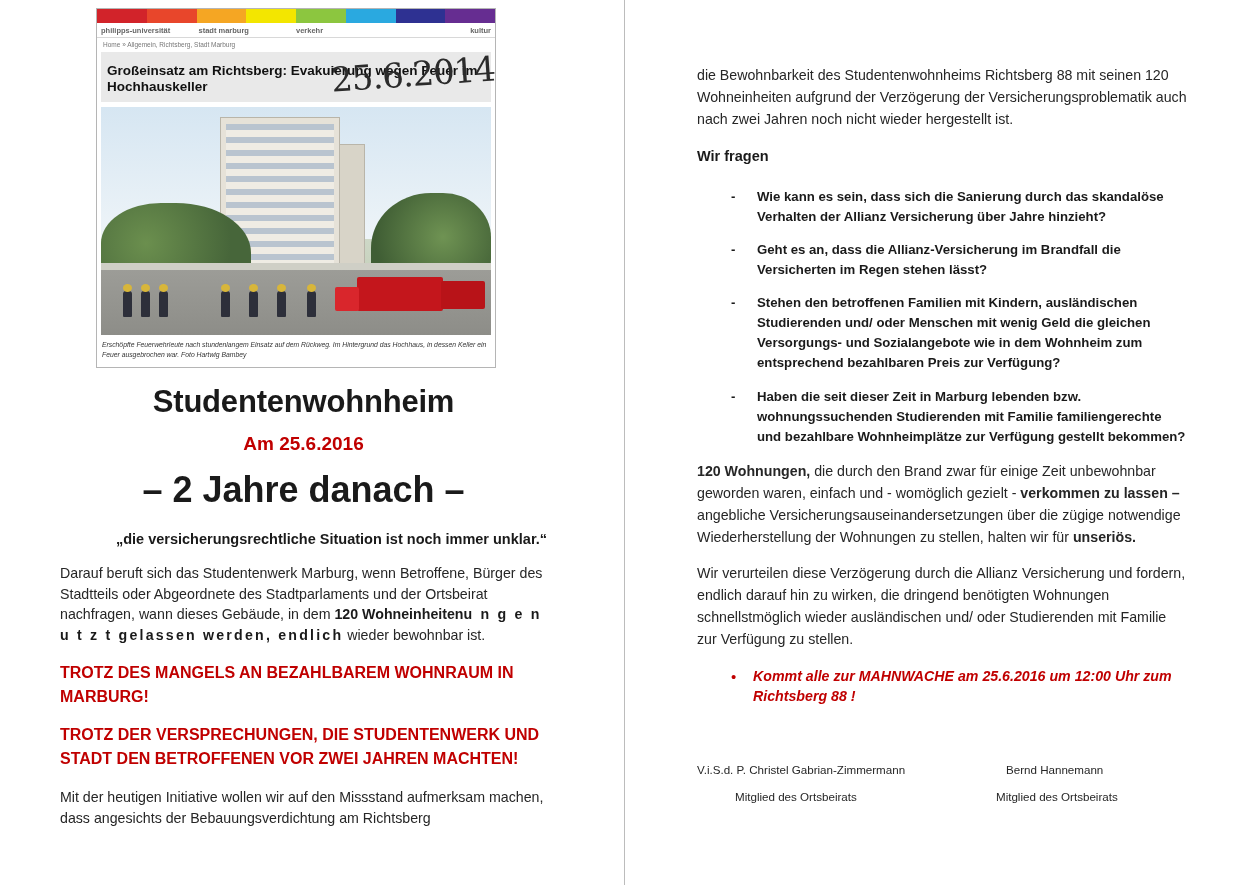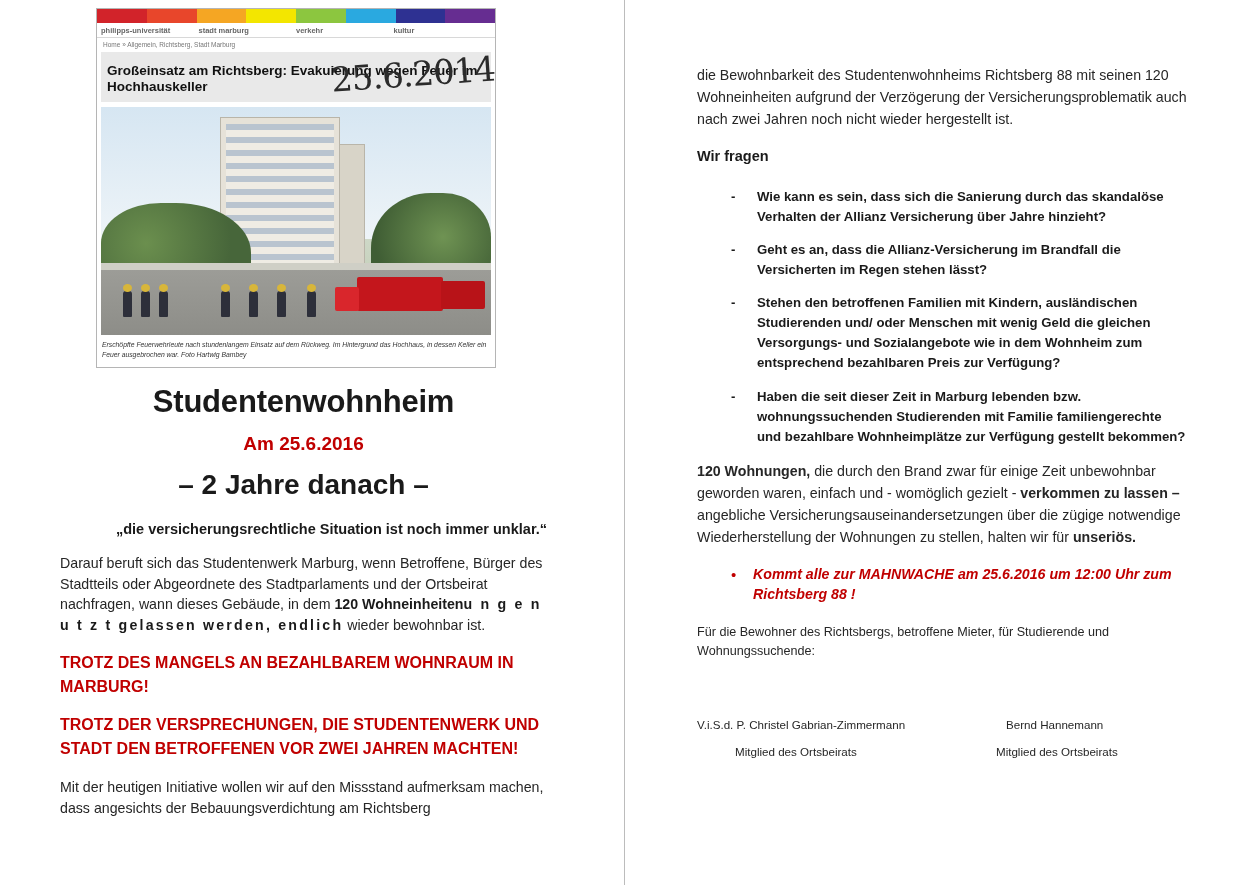--- a/index.html
+++ b/index.html
@@ -48,21 +48,21 @@
   .clip-navbar .seg { flex: 1 1 0; height: 14px; }
   .nav-labels {
     display: flex;
     font-size: 7.5px;
     font-weight: bold;
     color: #666;
     padding: 3px 4px 2px 4px;
     border-bottom: 1px solid #d8d8d8;
   }
   .nav-labels span { flex: 1 1 0; }
-  .nav-labels span.kultur { text-align: left; }
+  .nav-labels span.kultur { text-align: right; }
   .clip-breadcrumb {
     font-size: 6.5px;
     color: #777;
     padding: 3px 6px 4px 6px;
   }
   .clip-headline {
     background: #e9e9e9;
     margin: 0 4px;
     padding: 11px 6px 7px 6px;
     font-size: 13.5px;
@@ -167,21 +167,21 @@
   .red { color: #c00000; }
   .sub2 {
     text-align: center;
     font-size: 19px;
     font-weight: bold;
     color: #c00000;
     margin: 13px 0 0 0;
   }
   .sub3 {
     text-align: center;
-    font-size: 28px;
+    font-size: 36px;
     font-weight: bold;
     margin: 14px 0 0 0;
   }
   .sub4 {
     text-align: center;
     font-size: 13.5px;
     font-weight: bold;
     color: #c00000;
     margin: 22px 0 0 0;
   }
@@ -372,27 +372,27 @@
         <div class="q-item">
           <span class="q-dash">-</span>
           <span class="q-text">Haben die seit dieser Zeit in Marburg lebenden bzw. wohnungssuchenden Studierenden mit  Familie familiengerechte und bezahlbare Wohnheimplätze zur Verfügung gestellt bekommen?</span>
         </div>
       </div>
 
       <div class="rp">
         <b>120 Wohnungen,</b><span> die durch den Brand zwar für einige Zeit unbewohnbar geworden waren, einfach und - womöglich gezielt -  </span><b>verkommen zu lassen –</b><span> angebliche Versicherungsauseinandersetzungen über die zügige notwendige Wiederherstellung der Wohnungen zu stellen, halten wir für </span><b>unseriös.</b>
       </div>
 
+      <div class="rp">Wir verurteilen diese Verzögerung durch die  Allianz  Versicherung und fordern, endlich darauf hin zu wirken, die dringend benötigten Wohnungen schnellstmöglich  wieder ausländischen und/ oder Studierenden mit Familie zur Verfügung zu stellen.</div>
 
       <div class="bullet-wrap">
         <span class="bullet-dot">•</span>
         <span class="bullet-text">Kommt alle zur MAHNWACHE am 25.6.2016 um 12:00 Uhr zum Richtsberg 88 !</span>
       </div>
 
-      <div class="closing">Für die Bewohner des Richtsbergs, betroffene Mieter, für Studierende und Wohnungssuchende:</div>
 
       <div class="sig-row">
         <div class="sig-col">
           <div class="sig-name">V.i.S.d. P.  Christel Gabrian-Zimmermann</div>
           <div class="sig-role">Mitglied des Ortsbeirats</div>
         </div>
         <div class="sig-col b">
           <div class="sig-name">Bernd Hannemann</div>
           <div class="sig-role">Mitglied des Ortsbeirats</div>
         </div>

